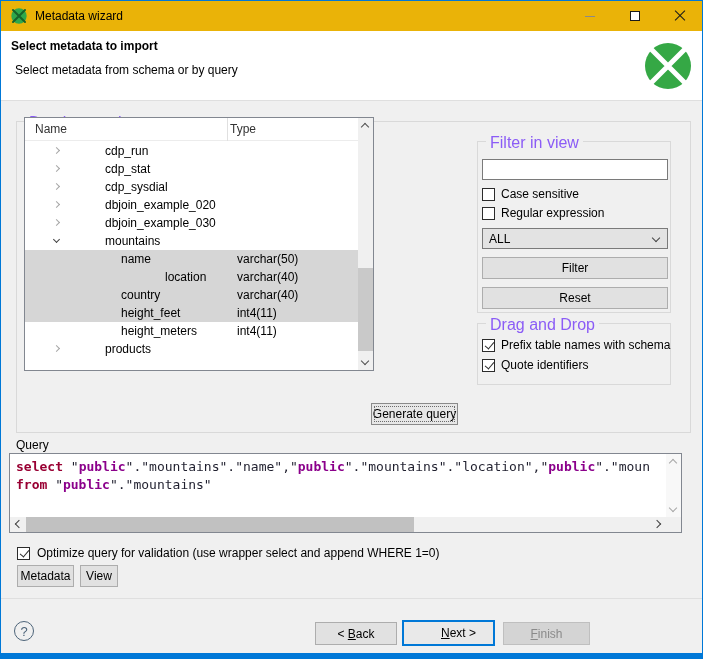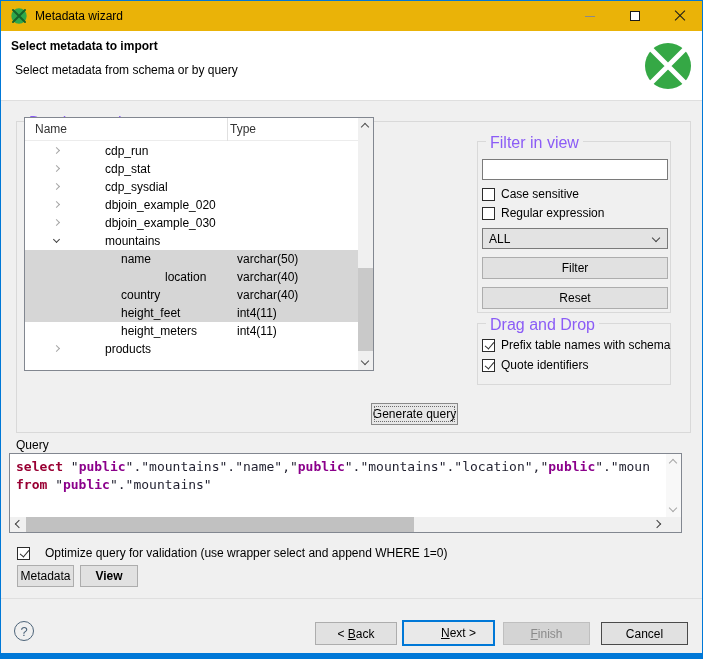--- a/index.html
+++ b/index.html
@@ -76,23 +76,23 @@
   .seg-schema { color:#8B008B; font-weight:bold; }
   .seg-plain { color:#1f1f2e; }
   #query-vscroll { position:absolute; right:0; top:0; width:15px; bottom:15px; background:#f8f8f8; }
   #query-hscroll { position:absolute; left:0; bottom:0; right:15px; height:15px; background:#f0f0f0; }
   .hs-arrow { position:absolute; top:4px; width:6px; height:6px; border-right:1px solid #404040; border-bottom:1px solid #404040; }
   .hs-left { left:6px; transform:rotate(135deg); }
   .hs-right { right:6px; transform:rotate(-45deg); }
   #query-hscroll .sb-hthumb { position:absolute; left:16px; top:0; width:388px; height:15px; background:#c1c1c1; }
   #query-corner { position:absolute; right:0; bottom:0; width:15px; height:15px; background:#f0f0f0; }
   
-  #optimize-row { position:absolute; left:16px; top:545px; display:flex; align-items:center; gap:15px; }
+  #optimize-row { position:absolute; left:16px; top:545px; display:flex; align-items:center; gap:7px; }
   #validate-btn { position:absolute; left:16px; top:564px; width:57px; height:22px; }
-  #view-btn { position:absolute; left:79px; top:564px; width:58px; height:22px;font-weight:bold; }
+  #view-btn { position:absolute; left:79px; top:564px; width:38px; height:22px; }
   #footer-sep { position:absolute; left:0; top:597px; right:0; height:1px; background:#dfdfdf; }
   #help-icon { position:absolute; left:13px; top:620px; width:20px; height:20px; border:1.5px solid #4d6congruent; border:1.5px solid #4d6479; border-radius:50%; display:flex; align-items:center; justify-content:center; color:#4d6479; font-size:13px; }
   .footer-btn { position:absolute; top:621px; width:87px; height:23px; }
   #back-btn { left:314px; width:82px; }
   #next-btn { left:401px; top:619px; width:93px; height:26px; background:#e9e9e9; border:2px solid #0078d7;padding-left:20px; }
   #finish-btn { left:502px; background:#d4d4d4; border:1px solid #bfbfbf; color:#8a8a8a; }
   #cancel-btn { left:600px; border:1px solid #4a4a4a; }
   #bottom-strip { position:absolute; left:0; right:0; bottom:0; height:5px; background:#0078d7; }
   u { text-decoration:underline; }
 </style>
@@ -268,18 +268,15 @@
     </div>
   <button class="btn footer-btn" id="back-btn">
       <span><span>&lt; </span><u>B</u><span>ack</span></span>
     </button>
   <button class="btn footer-btn" id="next-btn">
       <span><span></span><u>N</u><span>ext &gt;</span></span>
     </button>
   <button class="btn footer-btn" id="finish-btn">
       <span><span></span><u>F</u><span>inish</span></span>
     </button>
-  <button class="btn footer-btn" id="cancel-btn">
-      <span>Cancel</span>
-    </button>
   <div id="bottom-strip"></div>
 
 </div>
 
 </body></html>

